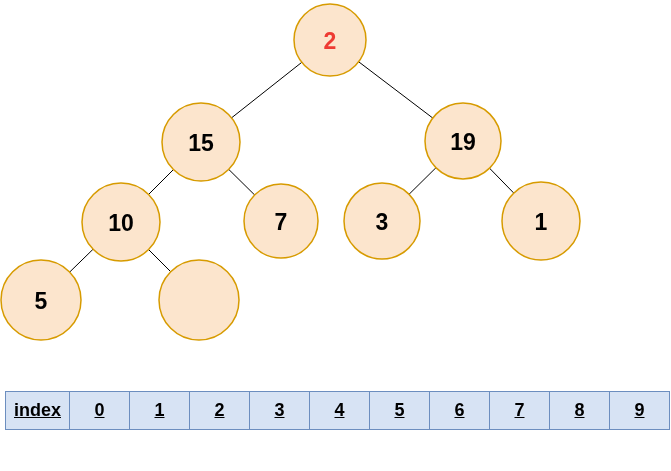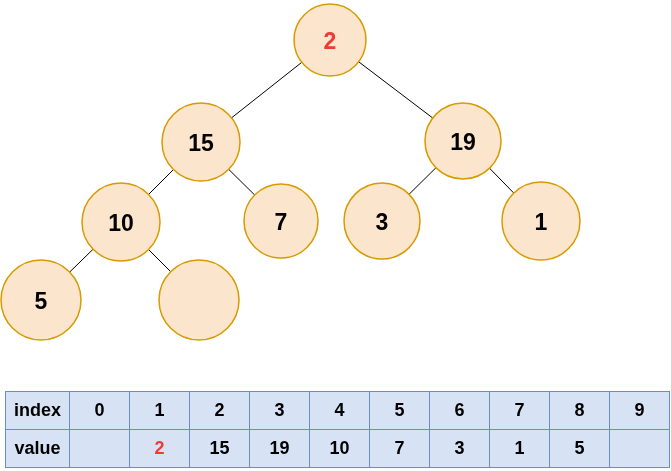--- a/index.html
+++ b/index.html
@@ -58,20 +58,21 @@
     border:1.5px solid var(--table-stroke);
     background:var(--table-fill);
     height:37px;
     padding:0;
     text-align:center;
     vertical-align:middle;
     font-size:18px;
     font-weight:bold;
     color:var(--text-color);
     overflow:hidden;
+    text-decoration:underline;
   }
   .array-table .label-col{width:64px;}
   .array-table .data-col{width:60px;}
   .array-table td.highlight{color:var(--highlight-red);}
 </style>
 </head>
 <body>
 
 <div class="canvas">
 
@@ -156,29 +157,16 @@
         <td>1</td>
         <td>2</td>
         <td>3</td>
         <td>4</td>
         <td>5</td>
         <td>6</td>
         <td>7</td>
         <td>8</td>
         <td>9</td>
       </tr>
-      <tr>
-        <td>value</td>
-        <td></td>
-        <td class="highlight">2</td>
-        <td>15</td>
-        <td>19</td>
-        <td>10</td>
-        <td>7</td>
-        <td>3</td>
-        <td>1</td>
-        <td>5</td>
-        <td></td>
-      </tr>
     </tbody>
   </table>
 
 </div>
 
 </body></html>

